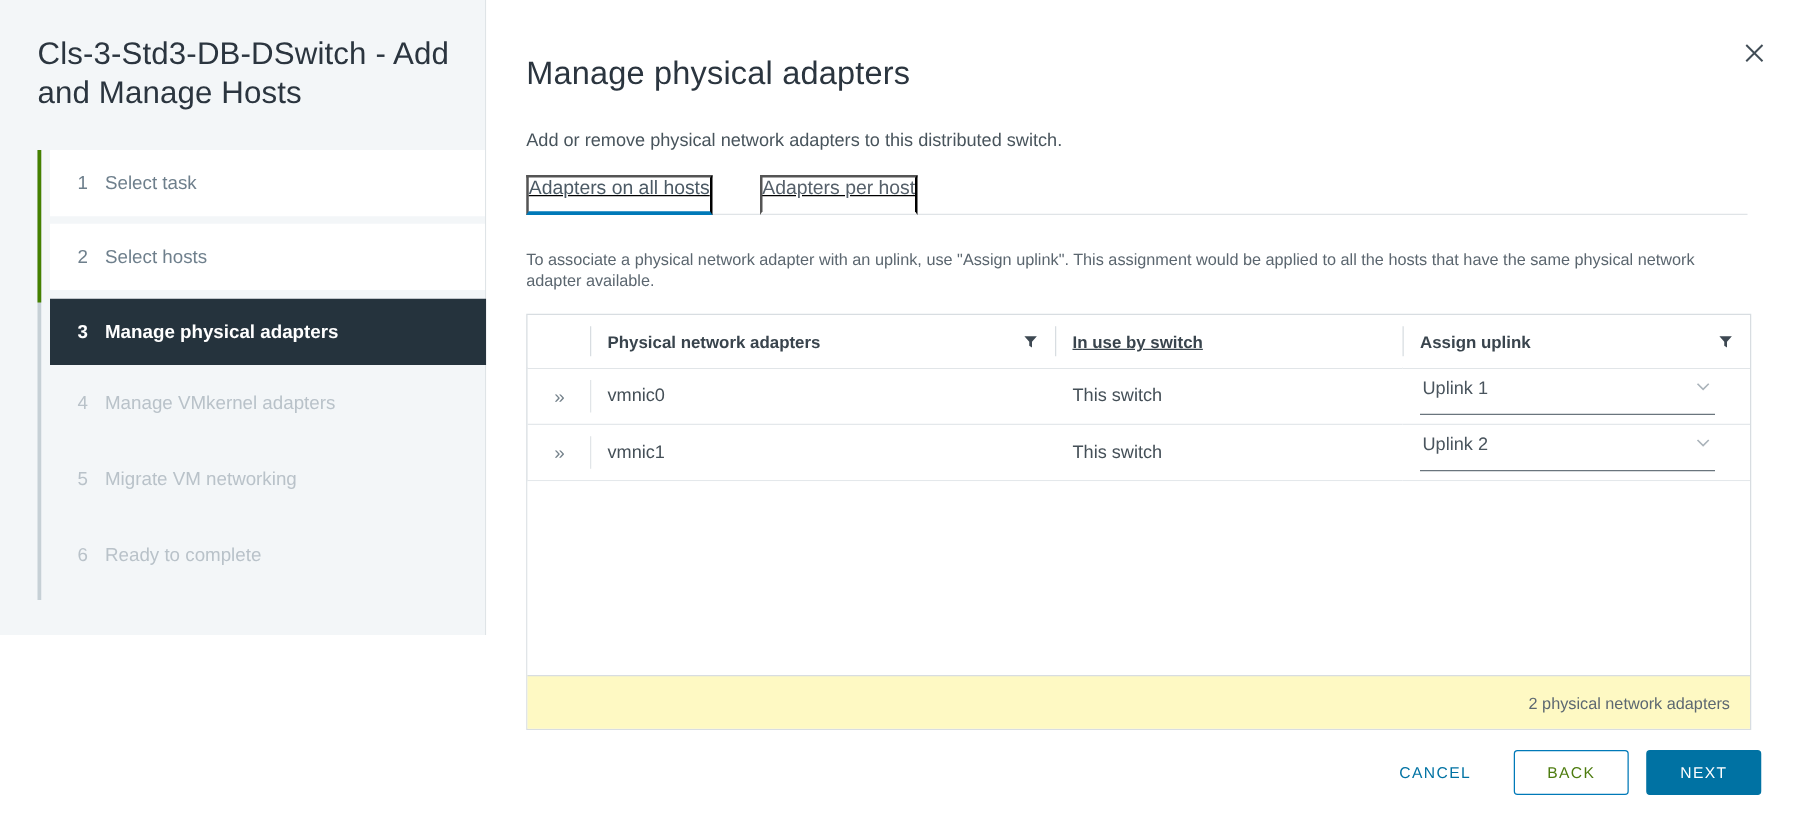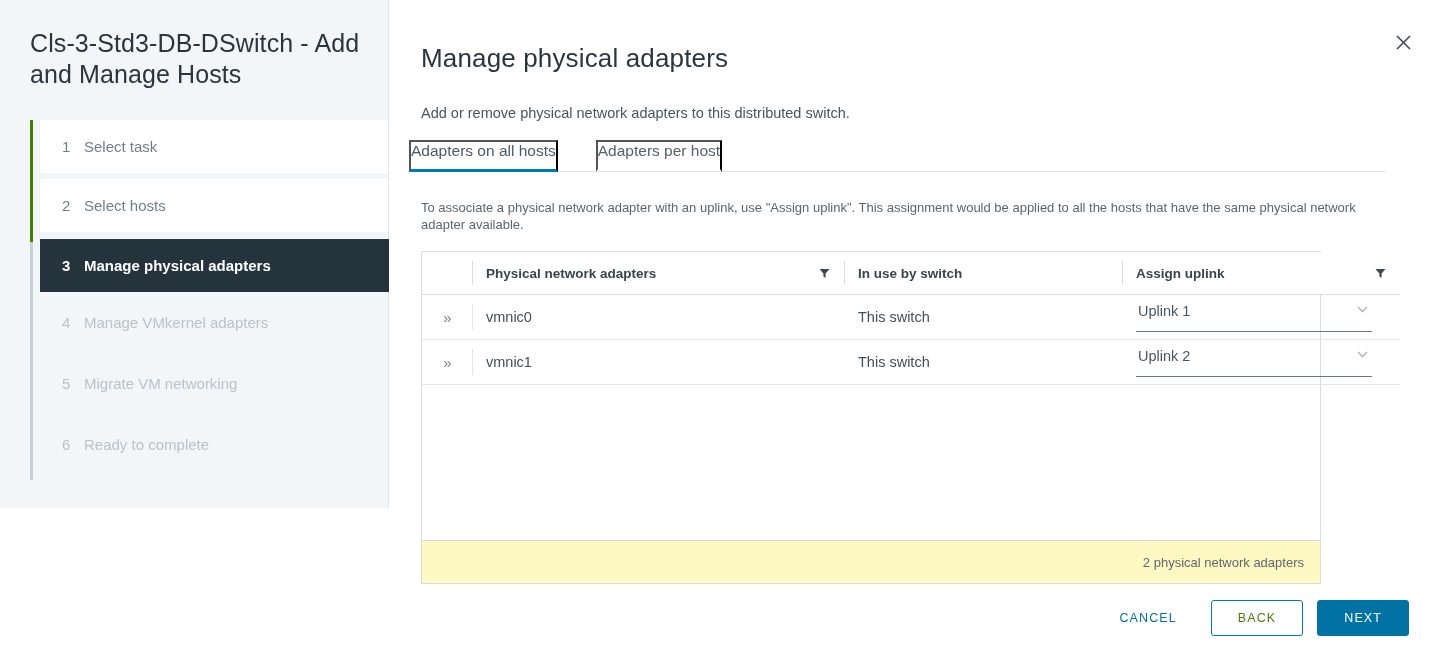--- a/index.html
+++ b/index.html
@@ -118,25 +118,26 @@
     letter-spacing: 0.15px;
   }
   .page-sub {
     font-size: 14.5px;
     color: #48545c;
     padding: 13px 0 0 32px;
   }
 
   
   .tabs {
-    margin: 19px 0 0 20px;
+    margin: 19px 0 0 32px;
     display: flex;
     border-bottom: 1px solid #e0e4e7;
     width: 977px;
     position: relative;
+    text-decoration: underline;
   }
   .tab {
     font-size: 15.5px;
     color: #56606a;
     padding: 0 0 9px 0;
     margin-right: 38px;
     cursor: pointer;
     border-bottom: 3px solid transparent;
     margin-bottom: -1px;
     background: none;
@@ -151,21 +152,21 @@
     font-size: 13px;
     color: #5b666f;
     line-height: 17px;
     padding: 14px 0 0 32px;
     width: 983px;
   }
 
   
   .table-wrap {
     margin: 18px 0 0 32px;
-    width: 900px;
+    width: 980px;
     border: 1px solid #d8dde1;
     background: #fff;
   }
   table.adapters {
     width: 100%;
     border-collapse: collapse;
     table-layout: fixed;
   }
   table.adapters th {
     text-align: left;
@@ -187,21 +188,21 @@
     background: #d8dde1;
   }
   .th-inner {
     display: flex;
     align-items: center;
     justify-content: space-between;
   }
   .filter-icon { cursor: pointer; display: inline-flex; }
   th.c-expand { width: 50px; padding: 0; }
   th.c-name   { width: 372px; }
-  th.c-inuse  { width: 278px; }
+  th.c-inuse  { width: 278px; text-decoration: underline; }
   th.c-uplink { width: 278px; }
 
   table.adapters td {
     height: 45px;
     font-size: 14.5px;
     color: #444f57;
     border-bottom: 1px solid #e4e8eb;
     padding: 0 14px;
     position: relative;
     vertical-align: middle;

